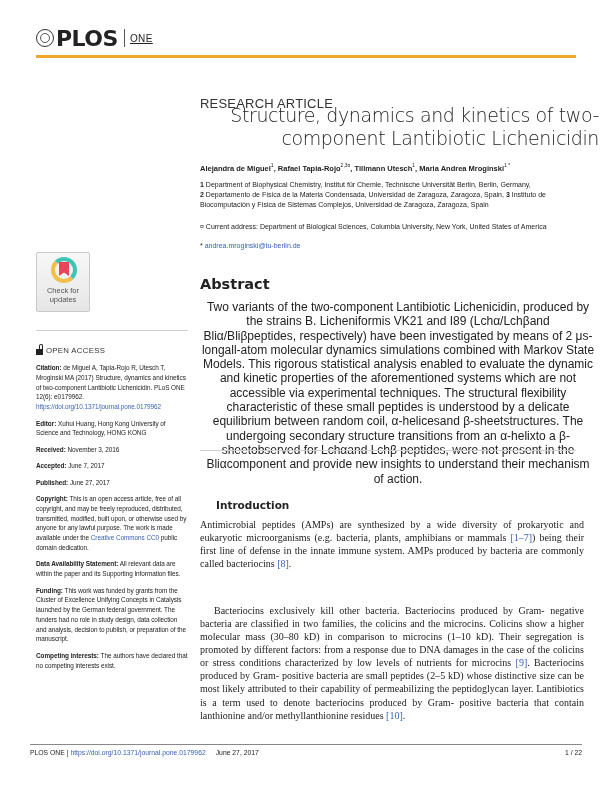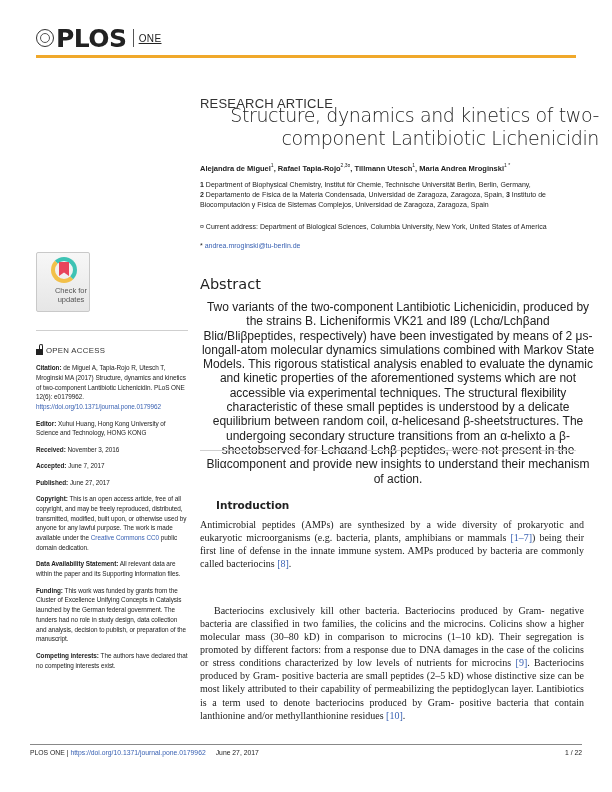--- a/index.html
+++ b/index.html
@@ -1,48 +1,48 @@
 <!DOCTYPE html>
 <html><head>
 <meta charset="utf-8">
 <style>
   html, body { margin:0; padding:0; background:#ffffff; }
   body { width:612px; height:792px; position:relative; overflow:hidden; font-family:"Liberation Sans", sans-serif; color:#1a1a1a; }
   .logo { position:absolute; left:36px; top:27px; height:22px; display:flex; align-items:center; }
   .logo .globe { width:18px; height:18px; border:1.5px solid #333; border-radius:50%; position:relative; margin-right:2px; box-sizing:border-box; }
   .logo .globe::before { content:""; position:absolute; left:3px; top:3px; width:8px; height:8px; border:1px solid #555; border-radius:50%; }
-  .logo .plos { font-family:"DejaVu Sans", sans-serif; font-weight:bold; font-size:25px; letter-spacing:-0.5px; color:#222; }
+  .logo .plos { font-family:"DejaVu Sans", sans-serif; font-weight:bold; font-size:22px; letter-spacing:-0.5px; color:#222; }
   .logo .sep { width:1px; height:18px; background:#555; margin:0 5px 0 6px; }
   .logo .one { font-size:10px; color:#222; letter-spacing:0.4px;text-decoration:underline; }
   .orange-bar { position:absolute; left:36px; top:55px; width:540px; height:3px; background:#f0a82a; }
 
   .art-type { position:absolute; left:200px; top:96px; font-size:13px; letter-spacing:0.2px; color:#333; }
   .title { position:absolute; left:199px; top:104px; width:400px; font-size:19px; line-height:22.5px; color:#222; font-family:"DejaVu Sans", sans-serif; font-weight:300; letter-spacing:-0.4px;text-align:right; }
   .authors { position:absolute; left:200px; top:162px; font-size:7.5px; font-weight:bold; color:#222; white-space:nowrap; }
   .authors sup { font-size:5px; font-weight:normal; }
   .affil { position:absolute; left:200px; top:180px; width:395px; font-size:7px; line-height:10.2px; color:#222; }
   .affil b { font-weight:bold; }
   .curaddr { position:absolute; left:200px; top:222px; width:395px; font-size:7px; line-height:10.2px; color:#222; }
   .email { position:absolute; left:200px; top:242px; font-size:7px; color:#3a62b3; }
   .email .star { color:#222; }
 
-  .abs-head { position:absolute; left:200px; top:276px; font-size:14.5px; color:#222; font-family:"DejaVu Sans", sans-serif; font-weight:400; }
+  .abs-head { position:absolute; left:200px; top:276px; font-size:14.5px; color:#222; font-family:"DejaVu Sans", sans-serif; font-weight:700; }
   .abs-body { position:absolute; left:200px; top:300px; width:396px; font-size:12px; line-height:14.3px; color:#222;text-align:center; }
   .abs-rule { position:absolute; left:200px; top:450px; width:376px; height:1px; background:#cfcfcf; }
 
   .intro-head { position:absolute; left:200px; top:499px; font-size:10.5px; font-weight:bold; color:#222; font-family:"DejaVu Sans", sans-serif;margin-left:16px; }
   .intro-body { position:absolute; left:200px; top:518px; width:384px; font-family:"Liberation Serif", serif; font-size:10px; line-height:13.05px; color:#222; text-align:justify; }
   .intro-body p { margin:0; }
   .intro-body p.ind { text-indent:14px;margin-top:34px; }
   .ref { color:#3a62b3; }
 
   .cmu { position:absolute; left:36px; top:252px; width:54px; height:60px; border:1px solid #c9c9c9; border-radius:2px; background:linear-gradient(#f7f7f7,#e6e6e6); box-sizing:border-box; }
   .cmu .ring { position:absolute; left:14px; top:4px; width:26px; height:26px; border-radius:50%; border:4px solid #f2c04a; border-top-color:#3ec3b4; border-right-color:#3ec3b4; box-sizing:border-box; }
   .cmu .flag { position:absolute; left:22px; top:9px; width:10px; height:14px; background:#e8455a; clip-path:polygon(0 0,100% 0,100% 100%,50% 75%,0 100%); }
-  .cmu .lbl { position:absolute; left:0; top:34px; width:100%; text-align:center; font-size:7.5px; line-height:8.5px; color:#555;margin-left:8px; }
+  .cmu .lbl { position:absolute; left:0; top:34px; width:100%; text-align:center; font-size:7.5px; line-height:8.5px; color:#555; }
   .side-rule { position:absolute; left:36px; top:330px; width:152px; height:1px; background:#cfcfcf; }
 
   .oa { position:absolute; left:36px; top:346px; display:flex; align-items:flex-start; font-size:7.8px; color:#333; letter-spacing:0.3px; }
   .oa .lock { width:7px; height:6px; background:#222; position:relative; margin-right:3px; margin-top:3px; }
   .oa .lock::before { content:""; position:absolute; left:1px; top:-5px; width:4px; height:5px; border:1.3px solid #222; border-bottom:none; border-radius:3px 3px 0 0; box-sizing:border-box; transform:translateX(2px); }
 
   .sidebar { position:absolute; left:36px; top:363px; width:152px; font-size:6.4px; line-height:9.8px; color:#222; font-family:"Liberation Sans", sans-serif; letter-spacing:-0.05px; }
   .sidebar p { margin:0 0 6.6px 0; }
   .sidebar b { font-weight:bold; }
   .sidebar .lnk { color:#3a62b3; }

